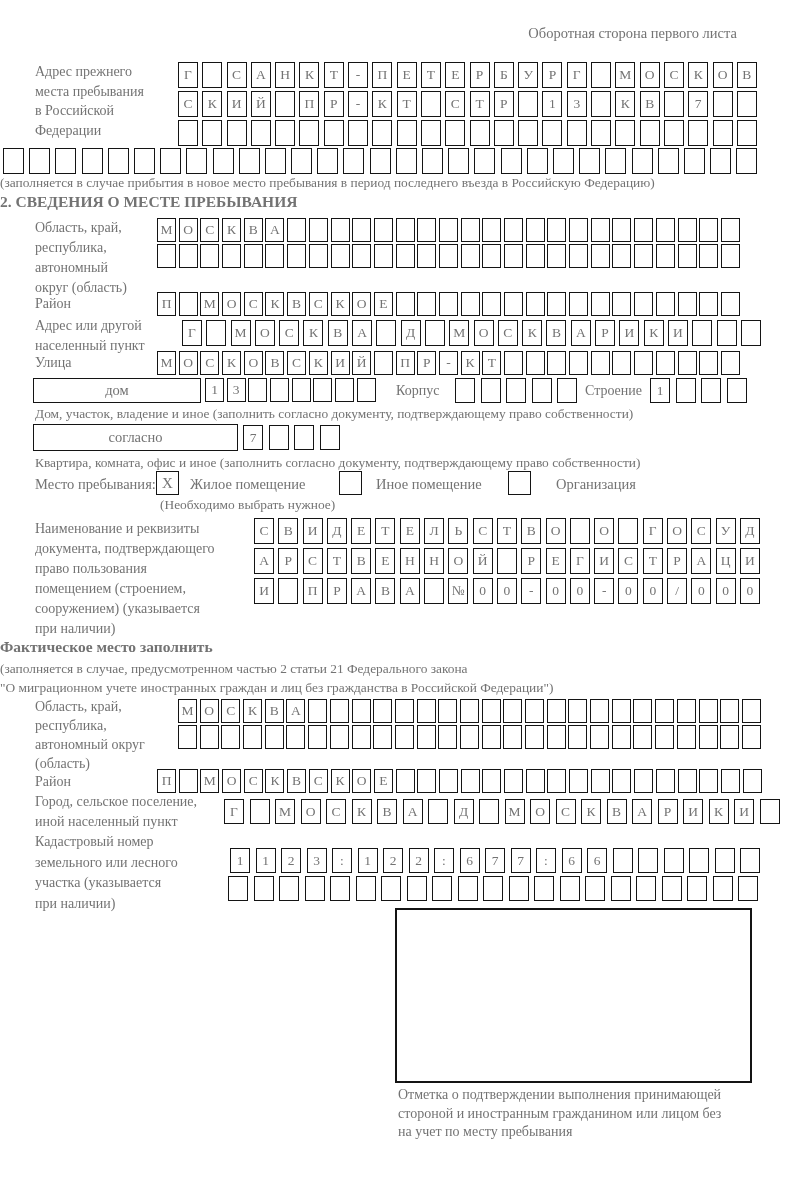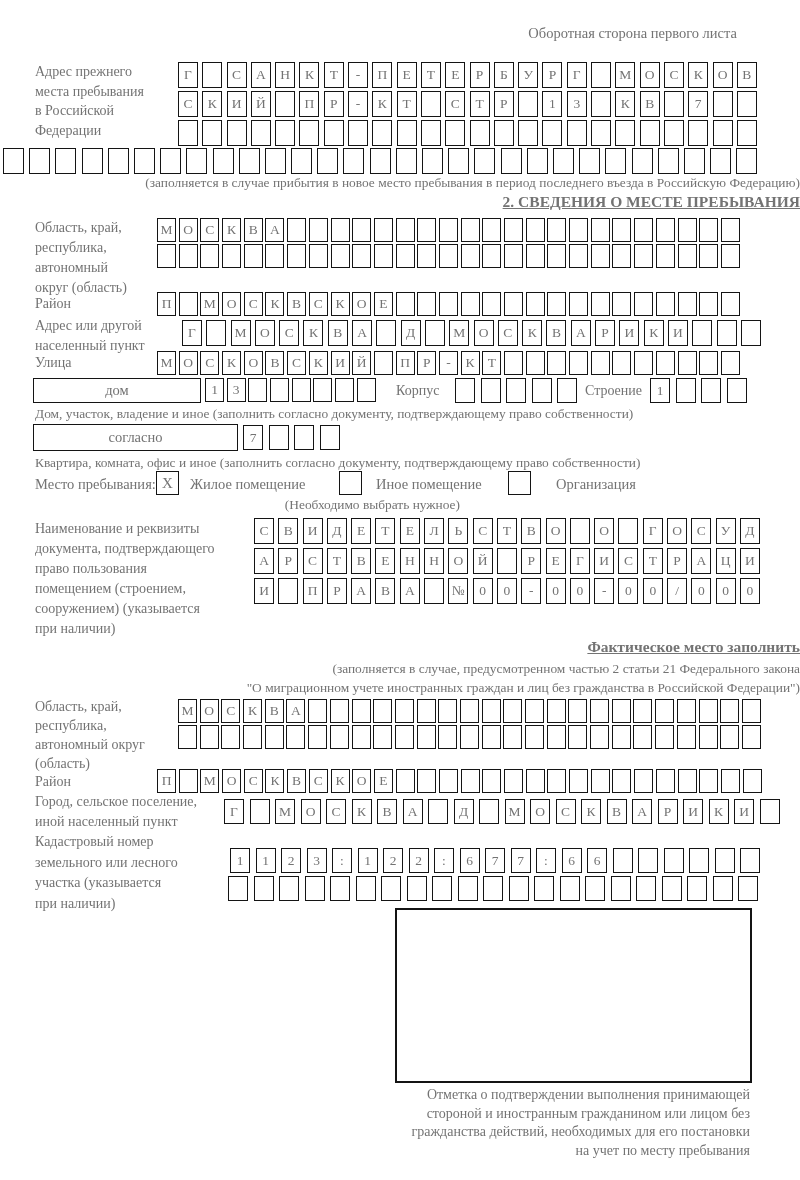--- a/index.html
+++ b/index.html
@@ -3,22 +3,22 @@
 <meta charset="utf-8">
 <style>
   html,body{margin:0;padding:0;background:#e8e8e8;}
   .page{
     position:relative;width:800px;height:1180px;margin:0 auto;background:#ffffff;
     font-family:"Liberation Serif","DejaVu Serif",serif;color:#737373;overflow:hidden;
   }
   .abs{position:absolute;}
   .lbl{font-size:14px;line-height:19.5px;white-space:nowrap;}
   .cap{font-size:13.4px;white-space:nowrap;}
-  .center{text-align:right;}
-  .bold{font-weight:bold;text-decoration:underline;}
+  .center{text-align:left;}
+  .bold{font-weight:bold;}
   .boxrow{display:flex;}
   .cell{
     box-sizing:border-box;flex:none;display:inline-flex;align-items:center;justify-content:center;
     border:1.6px solid #141414;background:#fff;font-size:13.5px;line-height:1;
   }
   .g1 .cell{width:20px;height:26px;margin-right:4.3px;}
   .g2 .cell{width:19px;height:24px;margin-right:2.7px;}
   .g3 .cell{width:21px;height:26px;margin-right:5.2px;}
   .g4 .cell{width:20px;height:25px;margin-right:5.5px;}
   .wide{
@@ -619,17 +619,16 @@
       <span class="cell"></span>
       <span class="cell"></span>
       <span class="cell"></span>
       <span class="cell"></span>
     </div>
 
   <div class="abs stamp" style="left:395px;top:908px;width:357px;height:175px"></div>
   <div class="abs center" style="left:398px;top:1086px;width:352px;font-size:14px;line-height:18.5px">
     <div>Отметка о подтверждении выполнения принимающей</div>
     <div>стороной и иностранным гражданином или лицом без</div>
-    <div>гражданства действий, необходимых для его постановки</div>
     <div>на учет по месту пребывания</div>
   </div>
 
 </div>
 
 </body></html>

